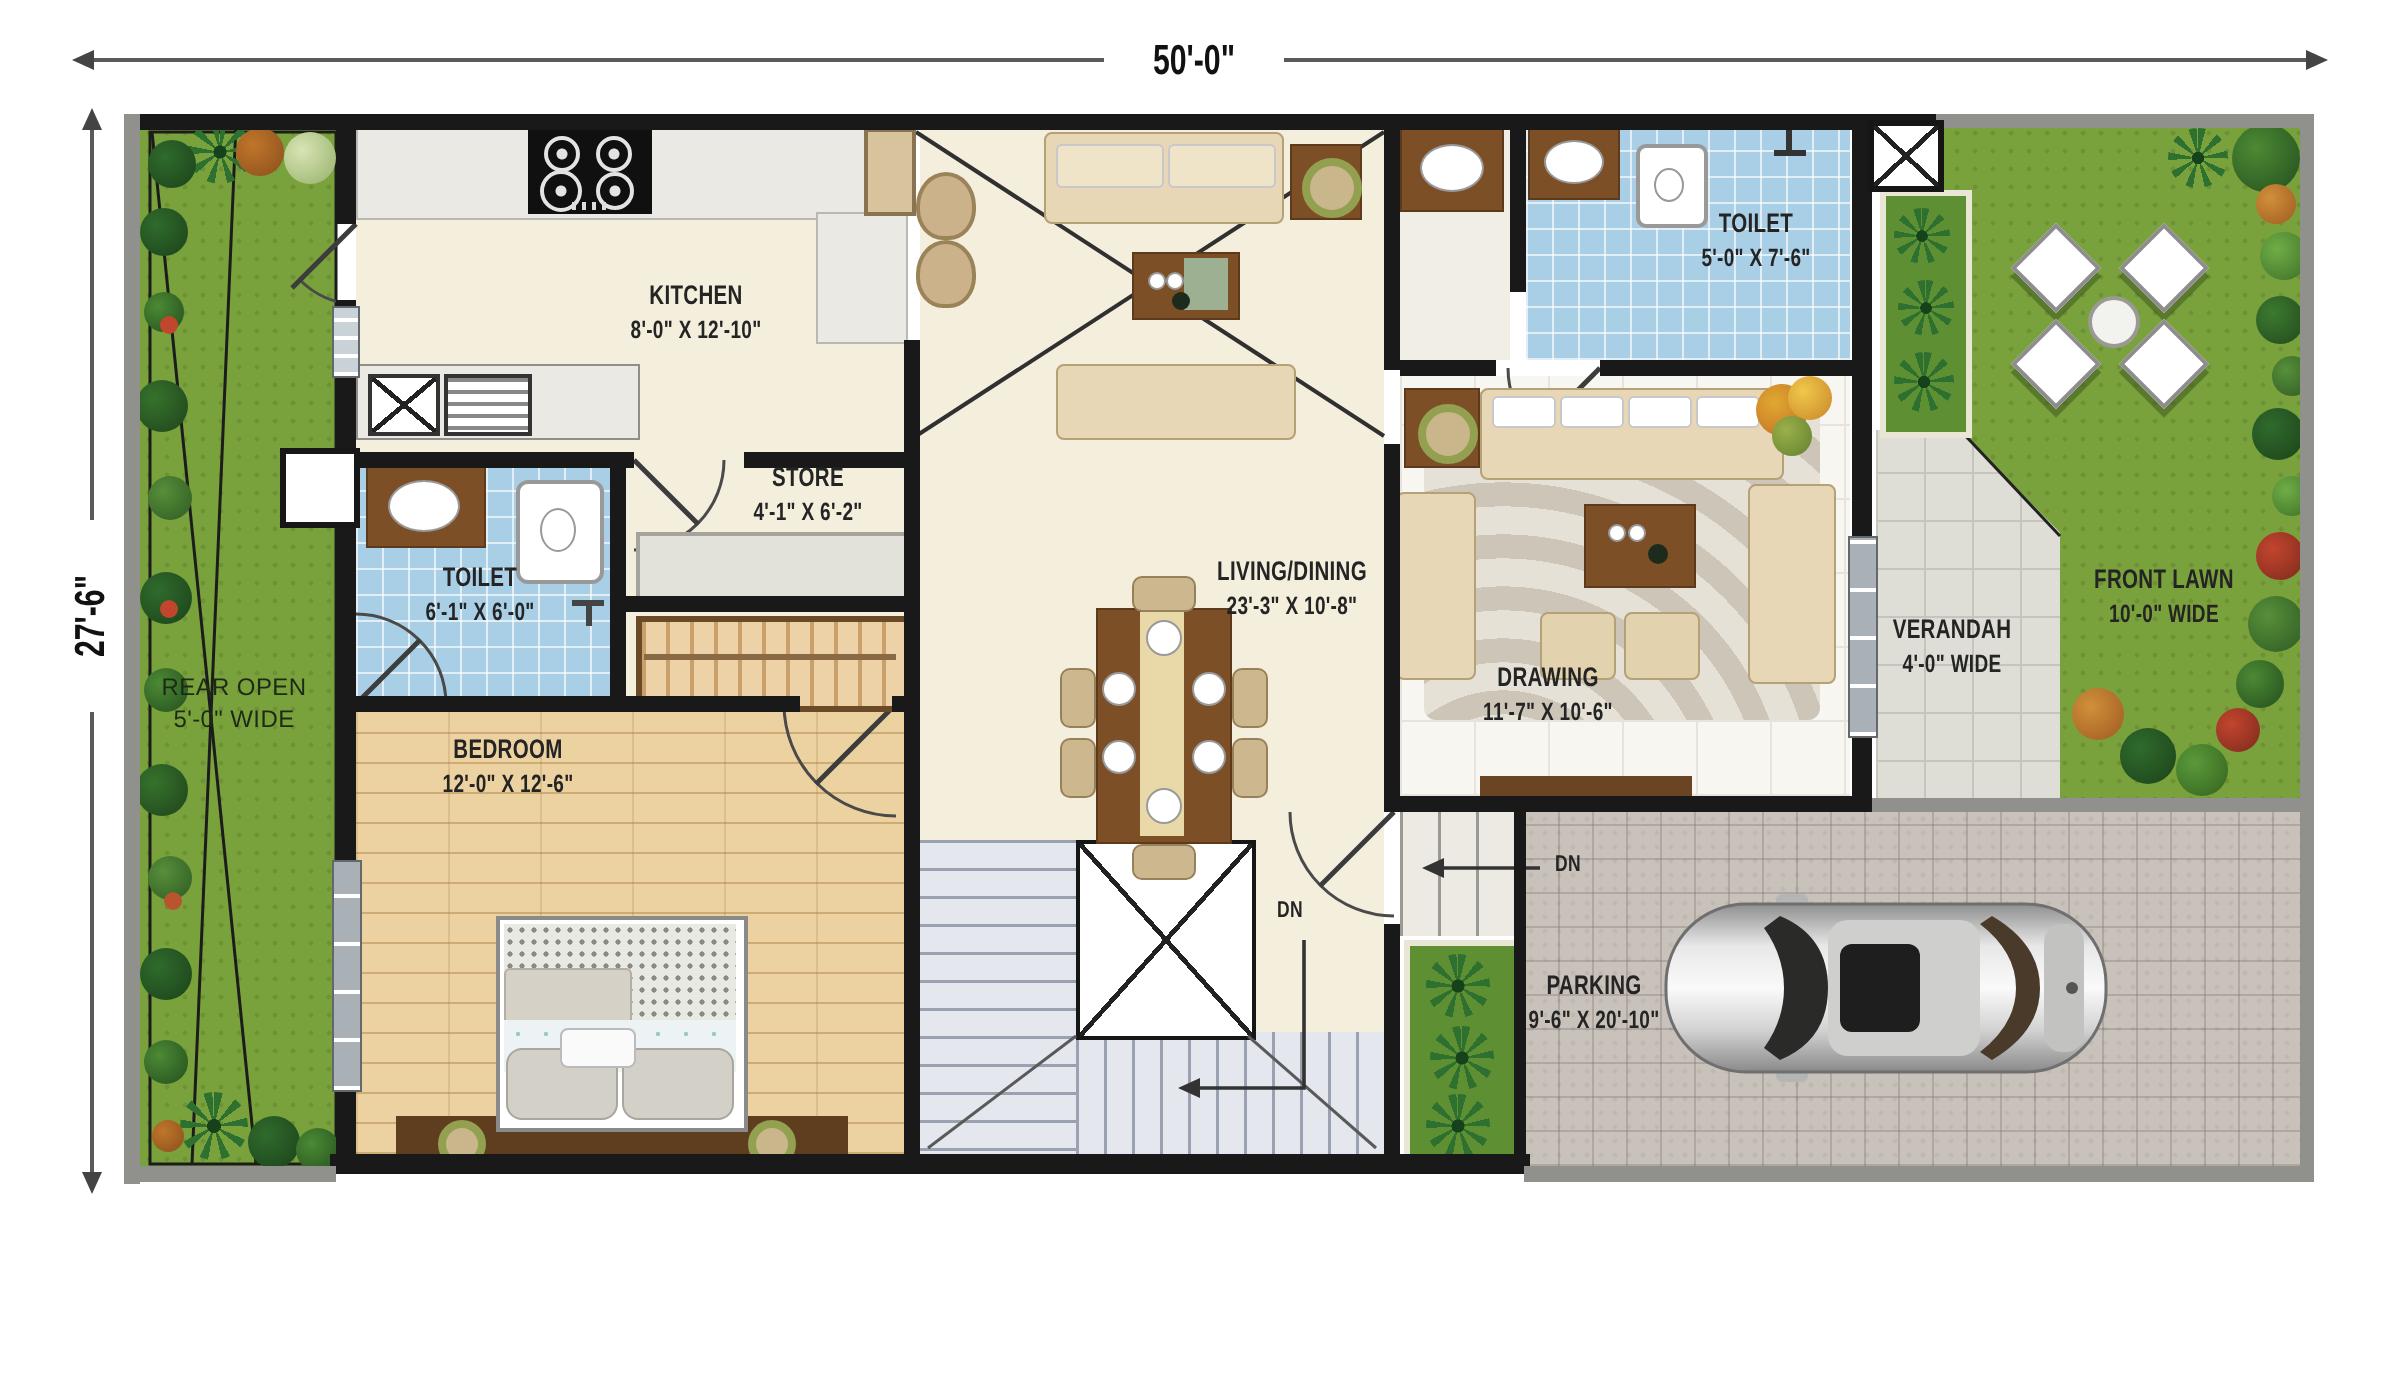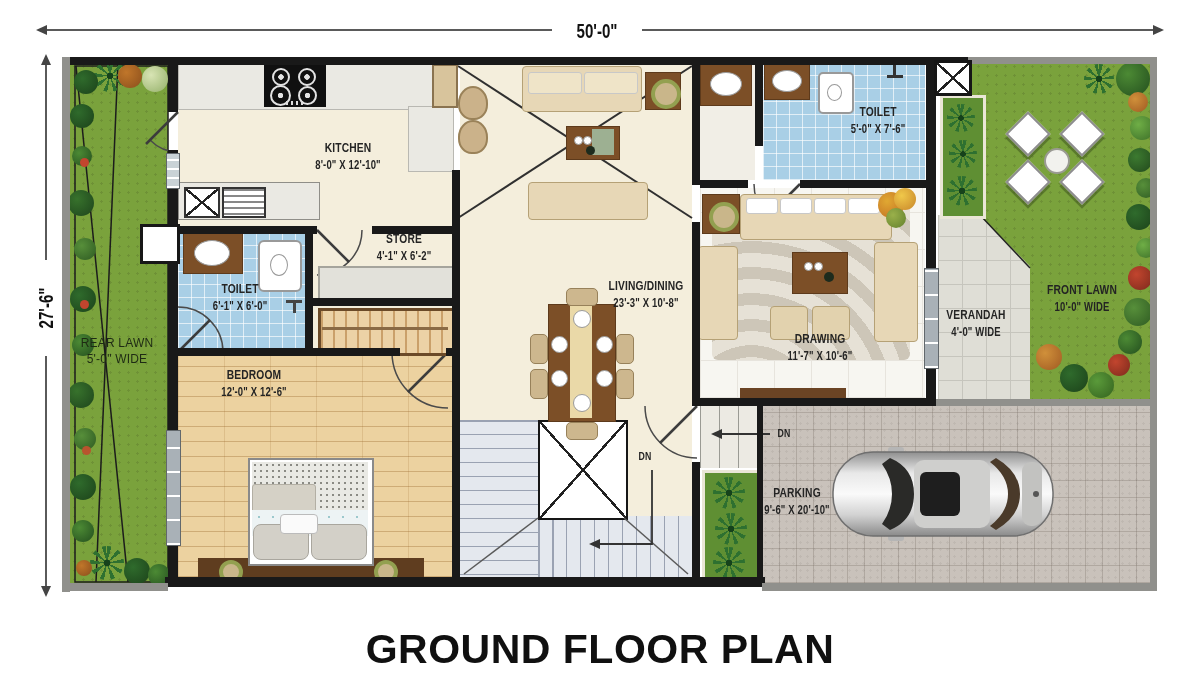--- a/index.html
+++ b/index.html
@@ -360,41 +360,40 @@
     <span class="c size">12'-0" X 12'-6"</span>
   </div>
   <div class="lbl" style="left:646px;top:294px">
     <span class="c name">LIVING/DINING</span>
     <span class="c size">23'-3" X 10'-8"</span>
   </div>
   <div class="lbl" style="left:878px;top:120px">
     <span class="c name">TOILET</span>
     <span class="c size">5'-0" X 7'-6"</span>
   </div>
-  <div class="lbl" style="left:820px;top:347px">
+  <div class="lbl" style="left:774px;top:347px">
     <span class="c name">DRAWING</span>
     <span class="c size">11'-7" X 10'-6"</span>
   </div>
   <div class="lbl" style="left:976px;top:323px">
     <span class="c name">VERANDAH</span>
     <span class="c size">4'-0" WIDE</span>
   </div>
   <div class="lbl" style="left:1082px;top:298px">
     <span class="c name">FRONT LAWN</span>
     <span class="c size">10'-0" WIDE</span>
   </div>
   <div class="lbl plain" style="left:117px;top:352px">
-    <span>REAR LAWN</span>
+    <span>REAR OPEN</span>
     <span>5'-0" WIDE</span>
   </div>
   <div class="lbl" style="left:797px;top:501px">
     <span class="c name">PARKING</span>
     <span class="c size">9'-6" X 20'-10"</span>
   </div>
   <div class="lbl" style="left:645px;top:456px">
     <span class="c dn">DN</span>
   </div>
   <div class="lbl" style="left:784px;top:433px">
     <span class="c dn">DN</span>
   </div>
 
-  <div id="title">GROUND FLOOR PLAN</div>
 </div>
 
 </body></html>

